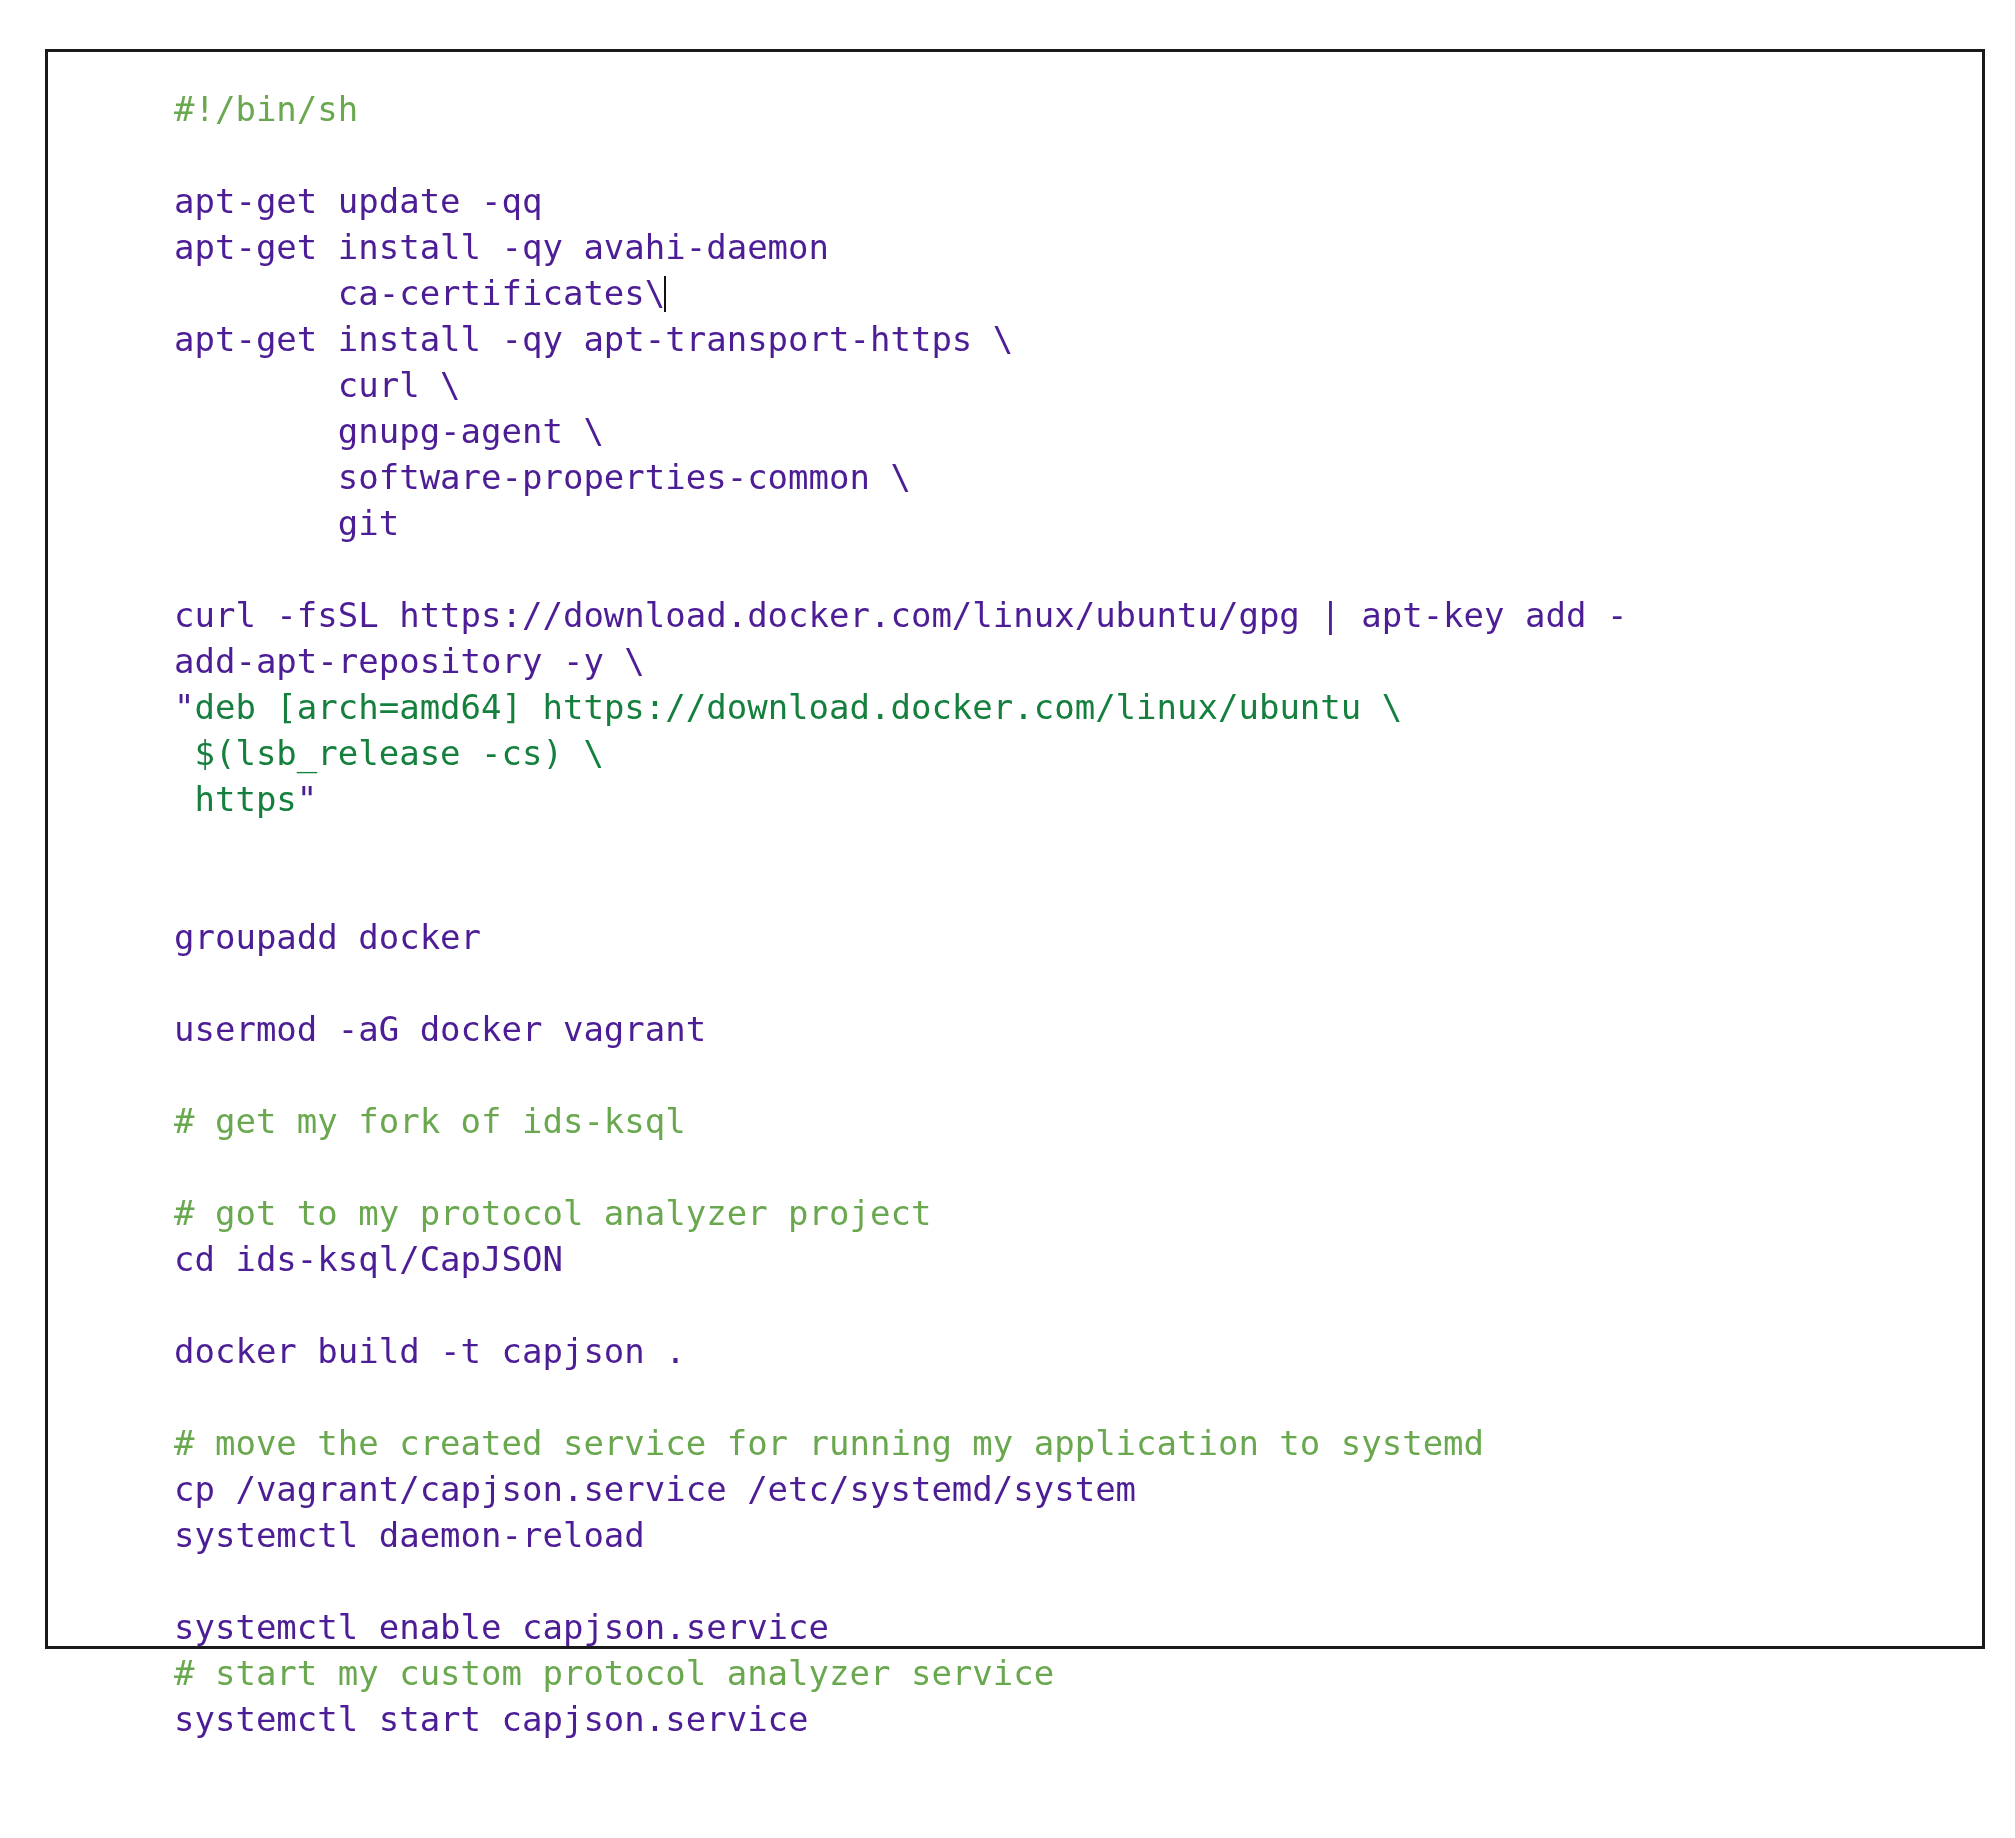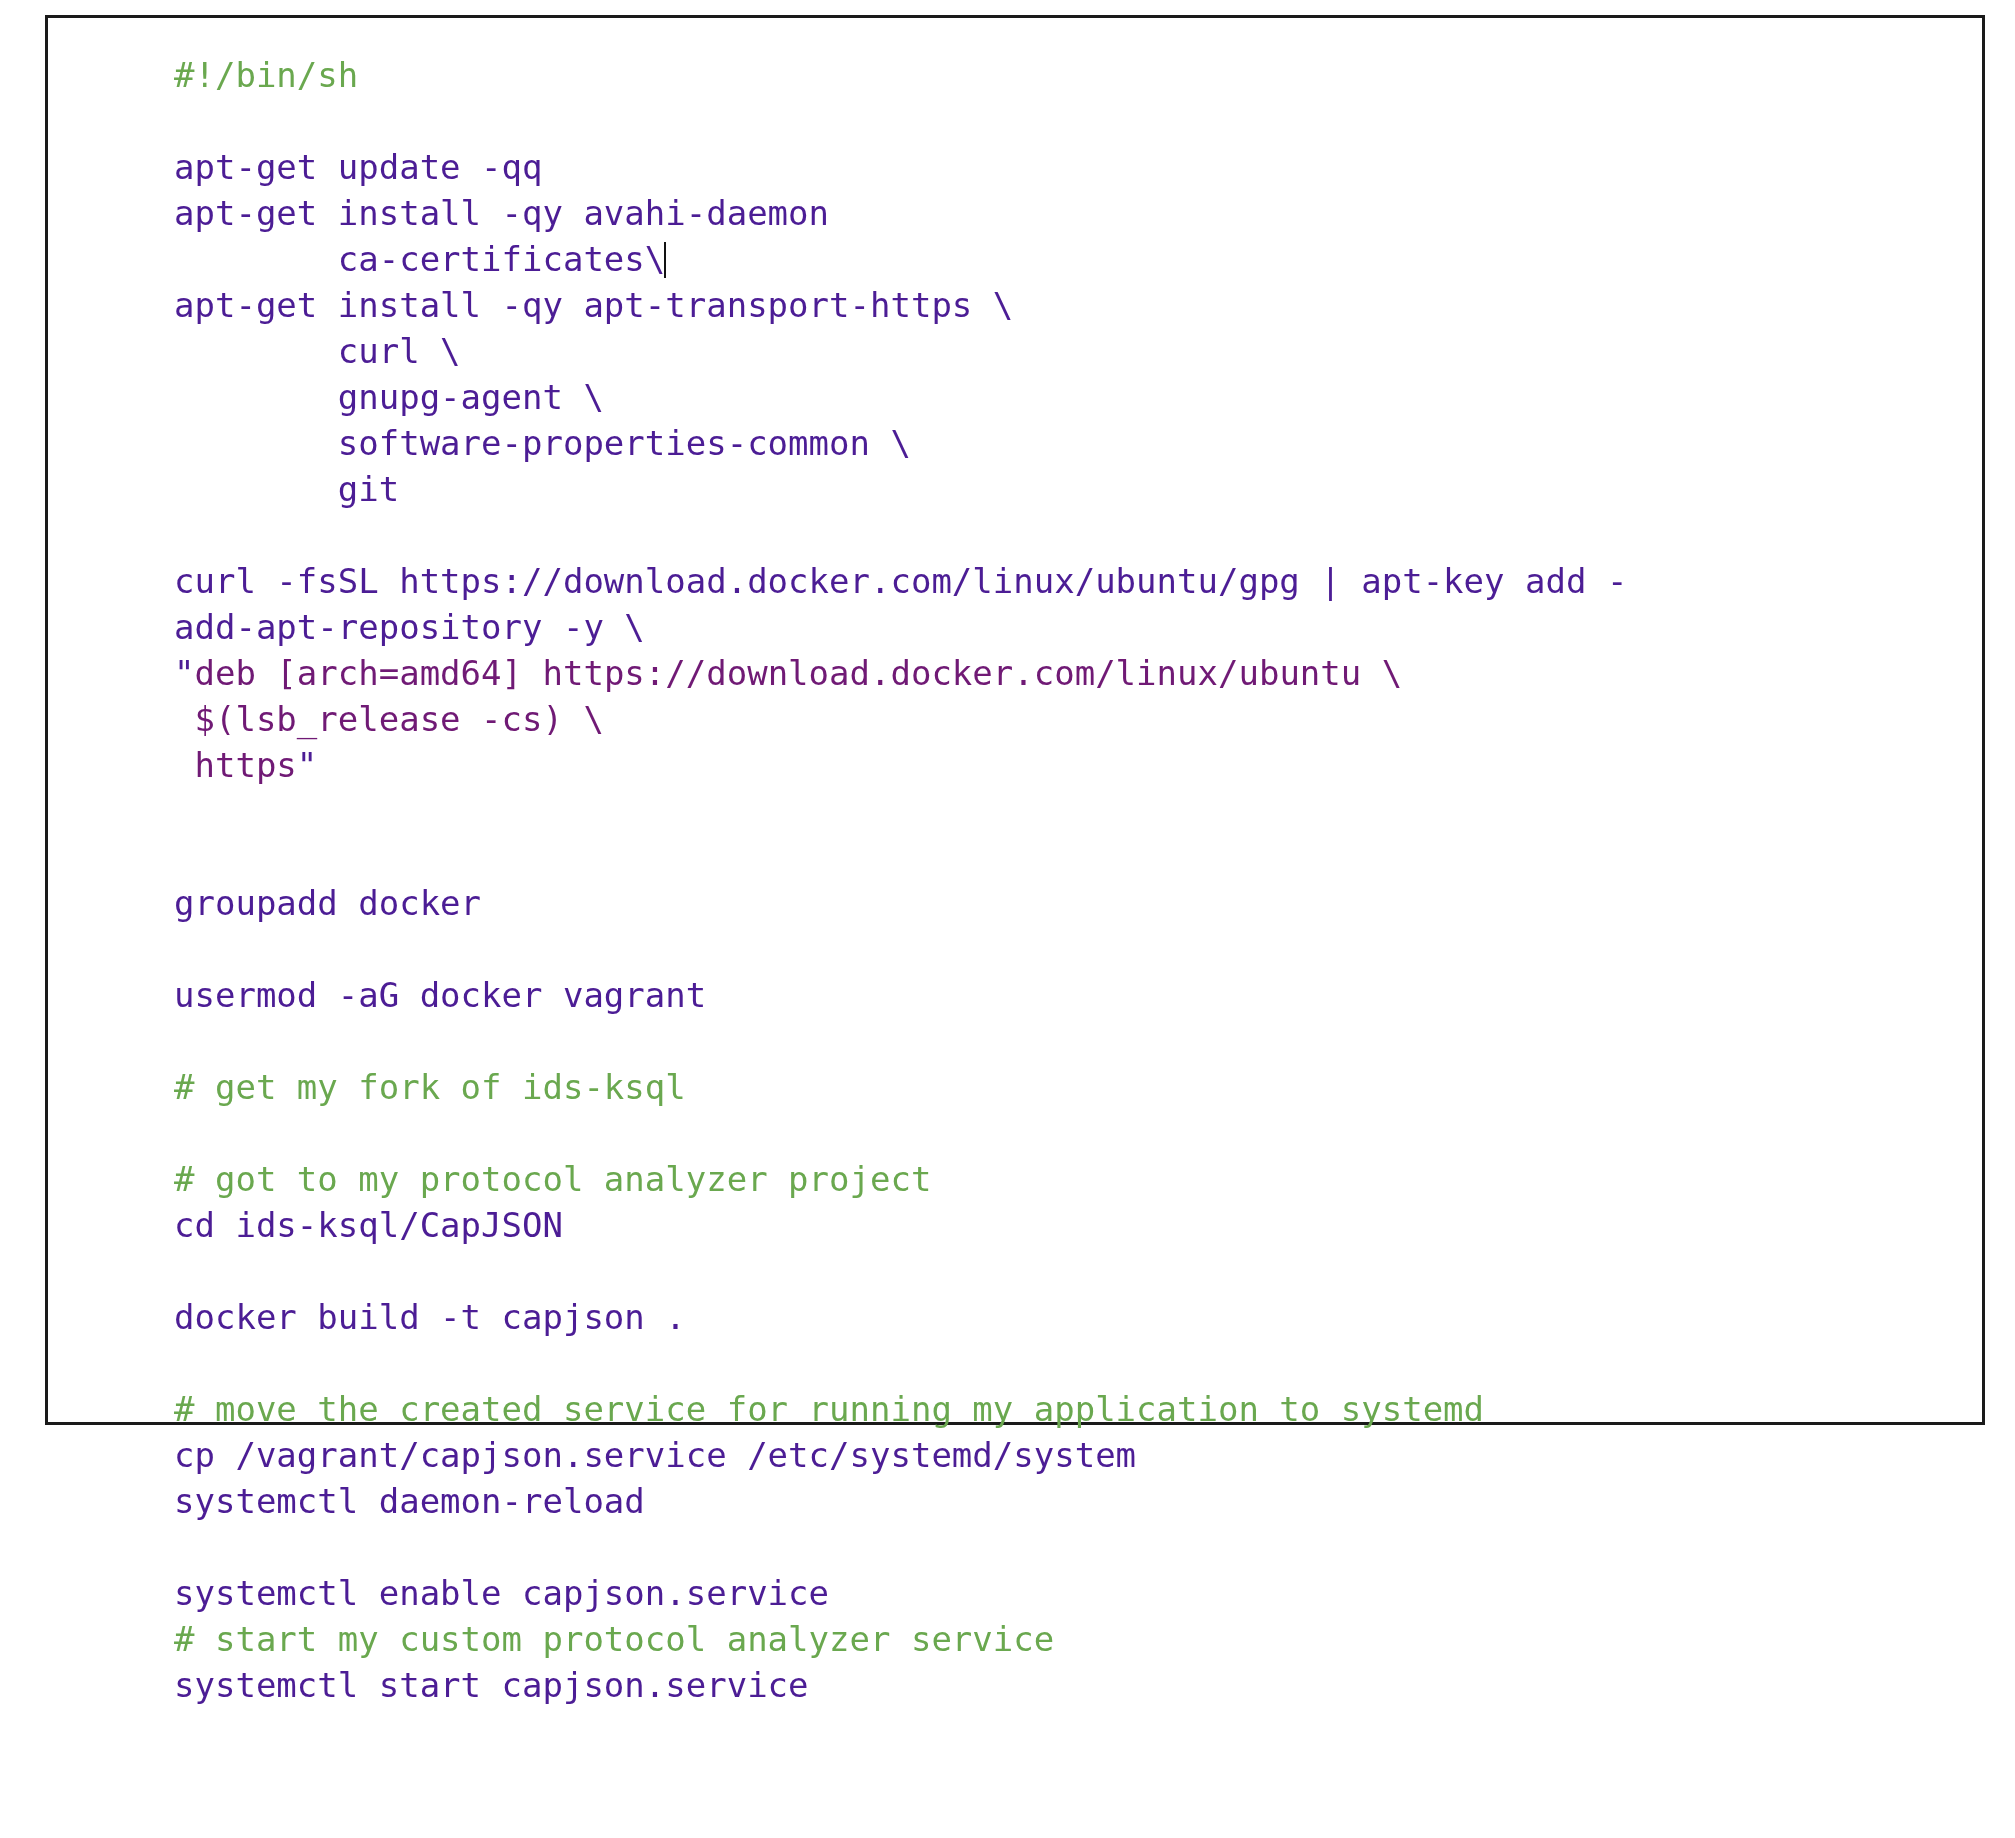--- a/index.html
+++ b/index.html
@@ -10,23 +10,23 @@
   }
   body {
     width: 2015px;
     height: 1839px;
     font-family: "Liberation Mono", "DejaVu Sans Mono", monospace;
     overflow: hidden;
   }
   #code-frame {
     position: absolute;
     left: 45px;
-    top: 15px;
+    top: 49px;
     width: 1940px;
-    height: 1410px;
+    height: 1600px;
     box-sizing: border-box;
     border: 3.4px solid #1a1a1a;
     background: #ffffff;
   }
   #code-block {
     position: absolute;
     left: 126px;
     top: 0px;
     right: 0;
     font-size: 34px;
@@ -35,21 +35,21 @@
     white-space: pre;
     color: #121212;
   }
   .line {
     white-space: pre;
     height: 46px;
     display: block;
   }
   .blank { height: 46px; display: block; }
   .c-comment { color: #6aa84f; }
-  .c-string  { color: #701a75; }
+  .c-string  { color: #15803d; }
   .c-plain   { color: #4c1d95; }
   .caret {
     display: inline-block;
     width: 2.1px;
     height: 36px;
     background: #121212;
     vertical-align: -6.9px;
     margin-left: -1.4px;
   }
 </style>

